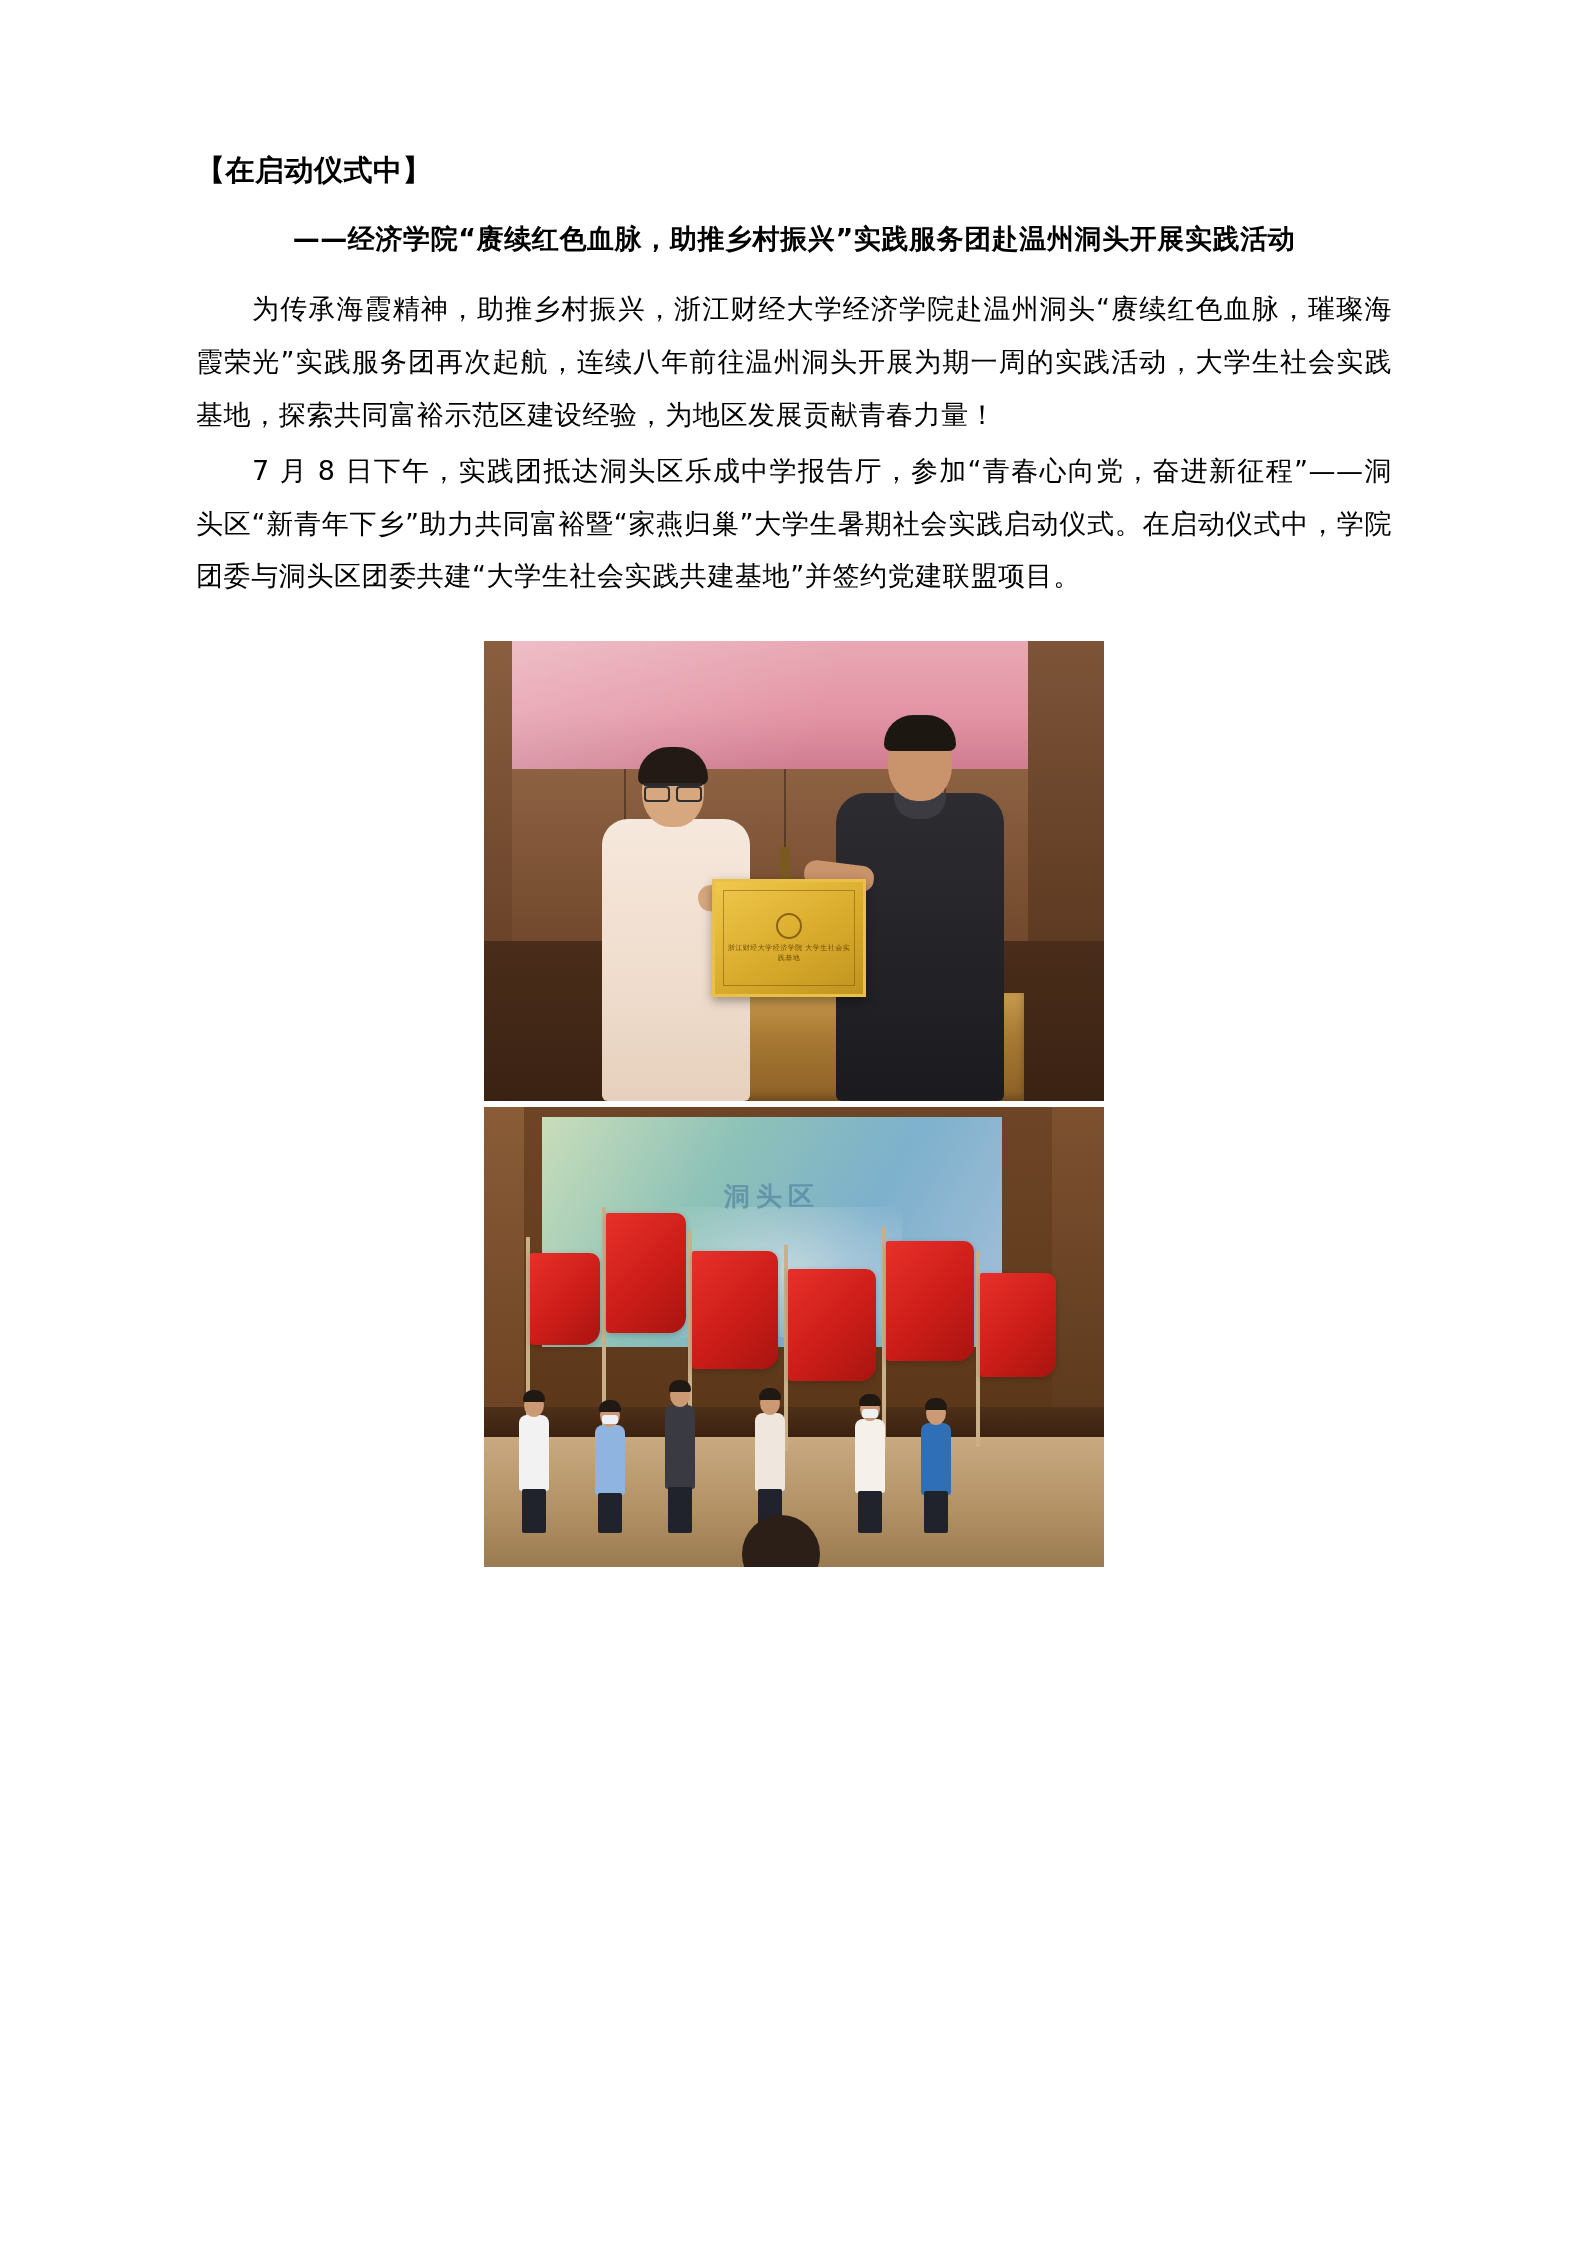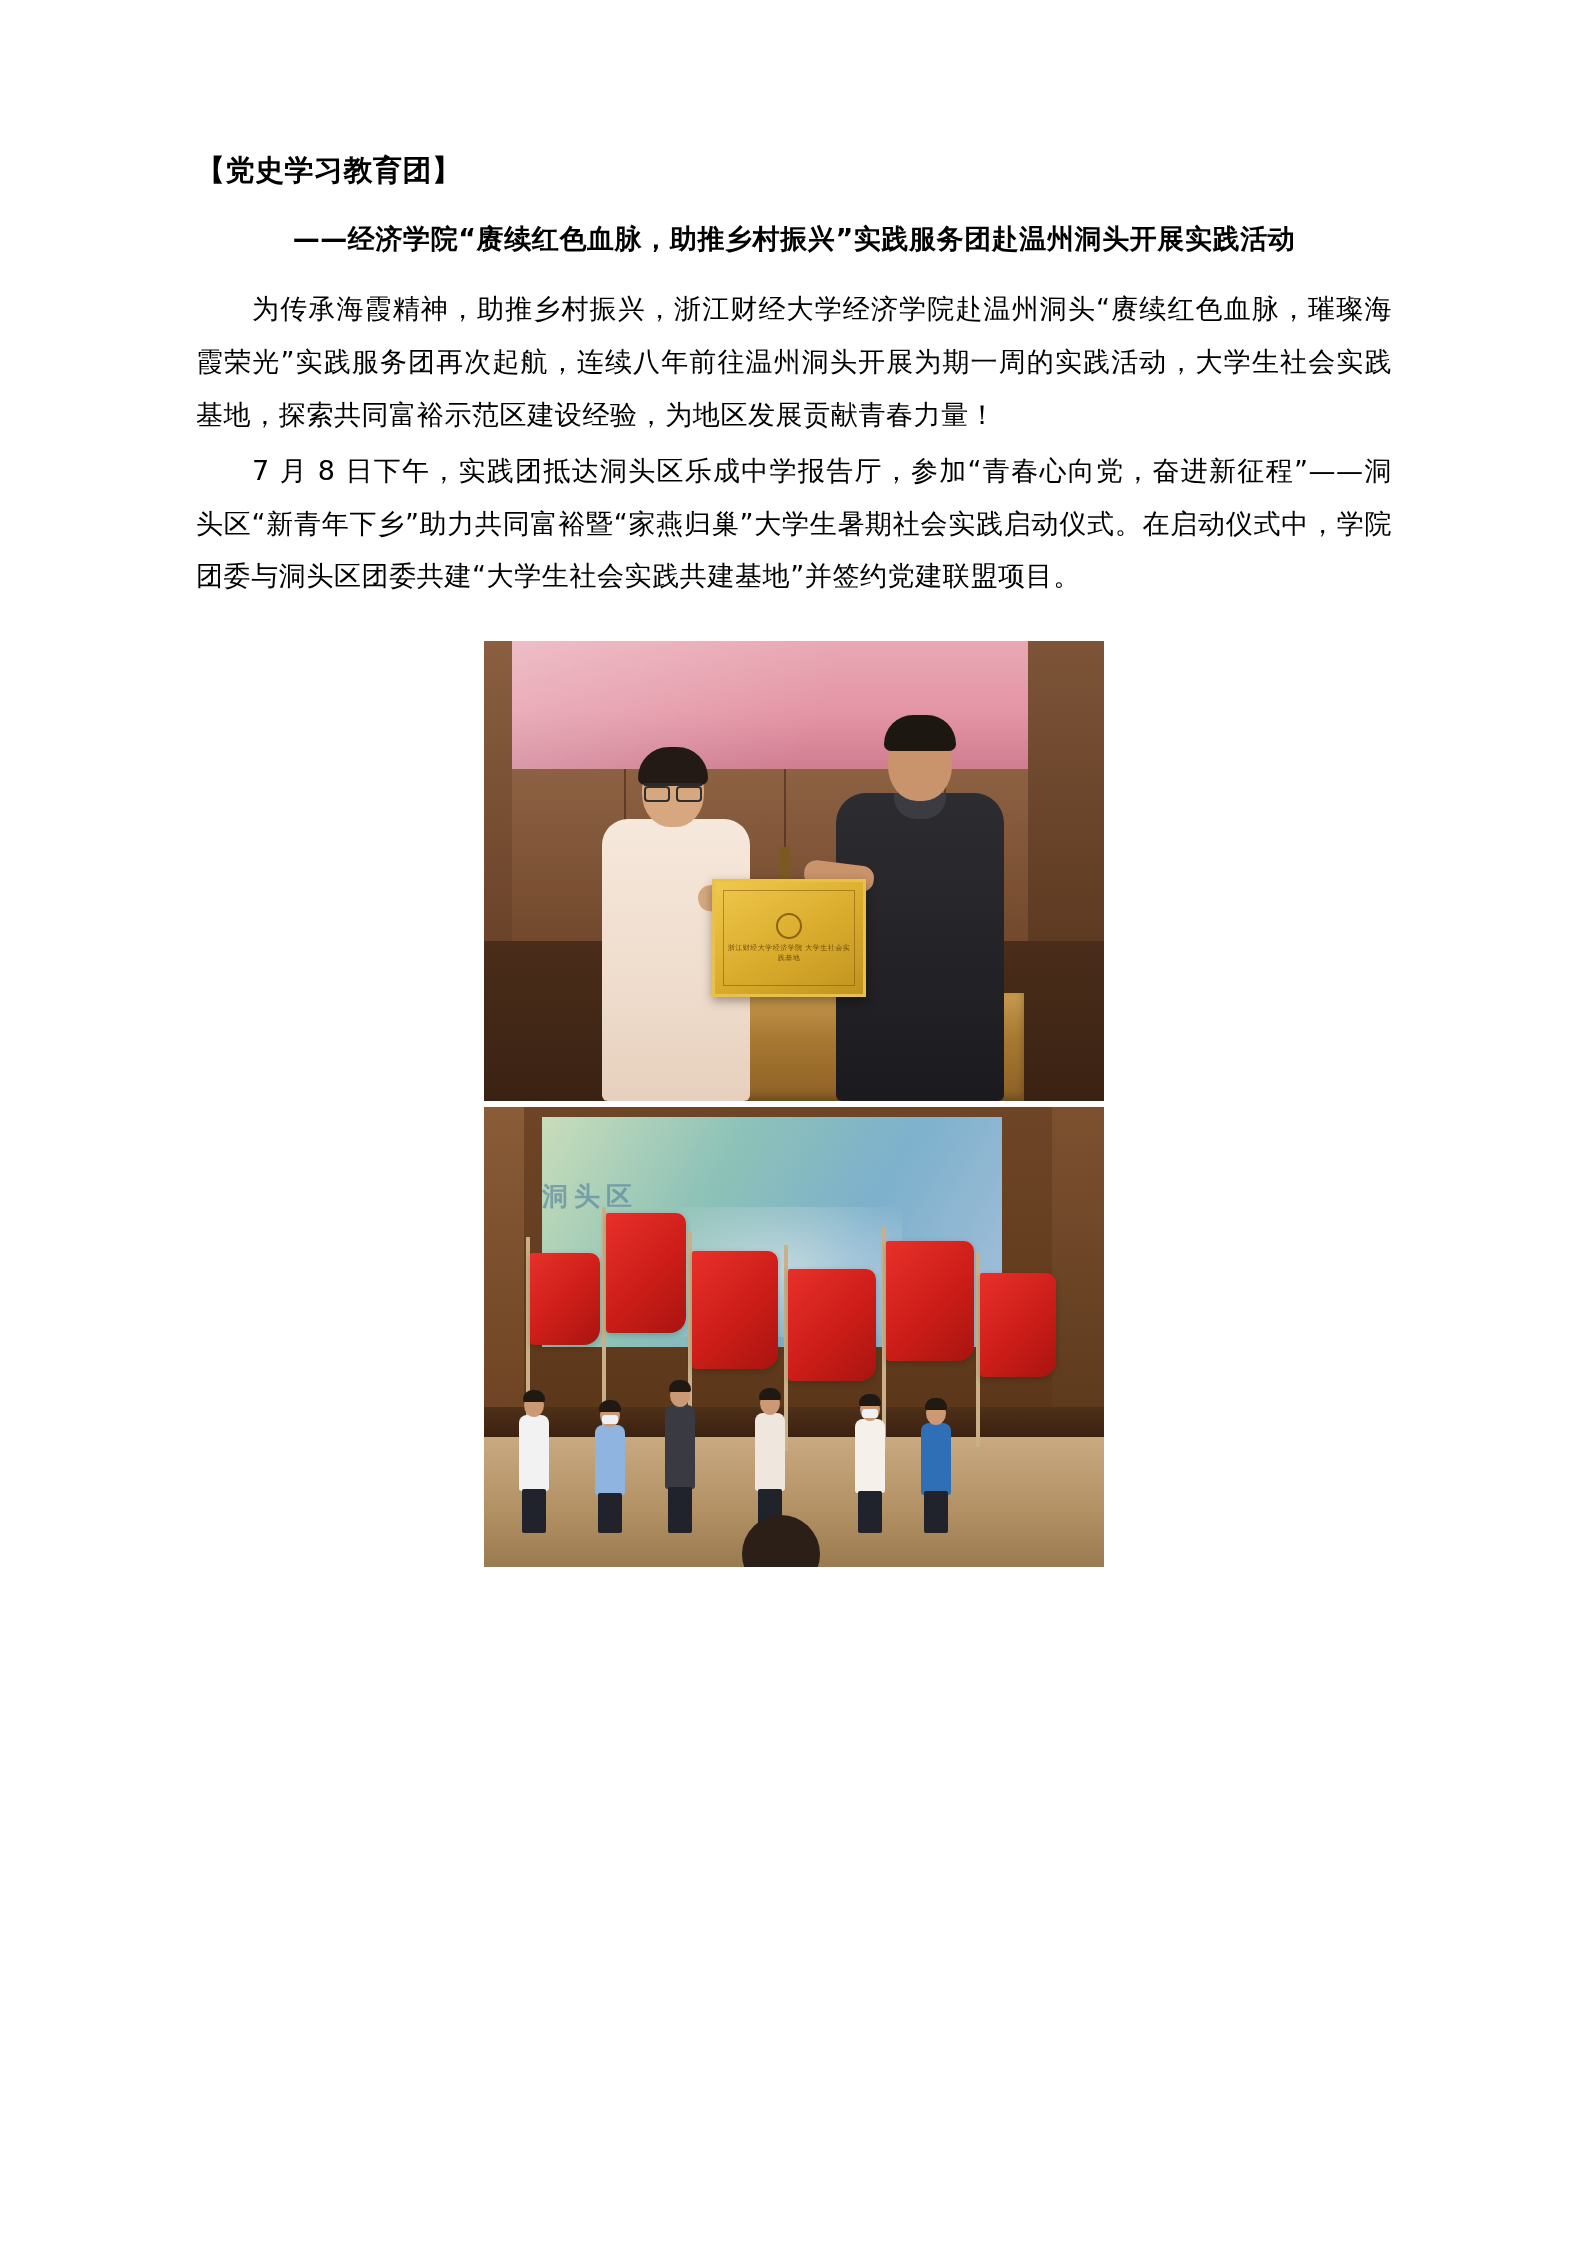--- a/index.html
+++ b/index.html
@@ -199,21 +199,21 @@
   }
   .f2-wall-l { position:absolute; left:0; top:0; width:40px; height:330px; background:linear-gradient(180deg,#8a5c38,#6b4222); }
   .f2-wall-r { position:absolute; right:0; top:0; width:52px; height:330px; background:linear-gradient(180deg,#7d5130,#5b381c); }
   .f2-screen {
     position:absolute; left:58px; top:10px; width:460px; height:230px;
     background: linear-gradient(120deg,#cfe6c2 0%, #8fc9c0 35%, #7fb7d6 65%, #a9c7e4 100%);
     opacity:0.95;
   }
   .f2-screen-text {
     position:absolute; left:0; right:0; top:62px;
-    text-align:left; font-family:"DejaVu Sans", sans-serif;
+    text-align:center; font-family:"DejaVu Sans", sans-serif;
     font-size:26px; font-weight:bold; letter-spacing:6px;
     color: rgba(70,120,160,0.55);
   }
   .f2-screen-glow {
     position:absolute; left:120px; top:90px; width:240px; height:130px;
     background: radial-gradient(ellipse at center, rgba(255,255,255,0.55), rgba(255,255,255,0));
   }
   .f2-floor {
     position:absolute; left:0; bottom:0; width:100%; height:130px;
     background: linear-gradient(180deg,#c9a980 0%, #b08f63 60%, #9a7a50 100%);
@@ -267,21 +267,21 @@
     font-family:"DejaVu Sans", sans-serif;
     font-size:22px;
     color:#000;
   }
 </style>
 </head>
 <body>
 
 <div class="page">
 
-  <div class="tag-line">【党史学习教育团】</div>
+  <div class="tag-line">【在启动仪式中】</div>
 
 
   <div class="subtitle">——经济学院“赓续红色血脉，助推乡村振兴”实践服务团赴温州洞头开展实践活动</div>
 
   <p class="para">为传承海霞精神，助推乡村振兴，浙江财经大学经济学院赴温州洞头“赓续红色血脉，璀璨海霞荣光”实践服务团再次起航，连续八年前往温州洞头开展为期一周的实践活动，大学生社会实践基地，探索共同富裕示范区建设经验，为地区发展贡献青春力量！</p>
 
   <p class="para">7 月 8 日下午，实践团抵达洞头区乐成中学报告厅，参加“青春心向党，奋进新征程”——洞头区“新青年下乡”助力共同富裕暨“家燕归巢”大学生暑期社会实践启动仪式。在启动仪式中，学院团委与洞头区团委共建“大学生社会实践共建基地”并签约党建联盟项目。</p>
 
   <div class="figures">
 

